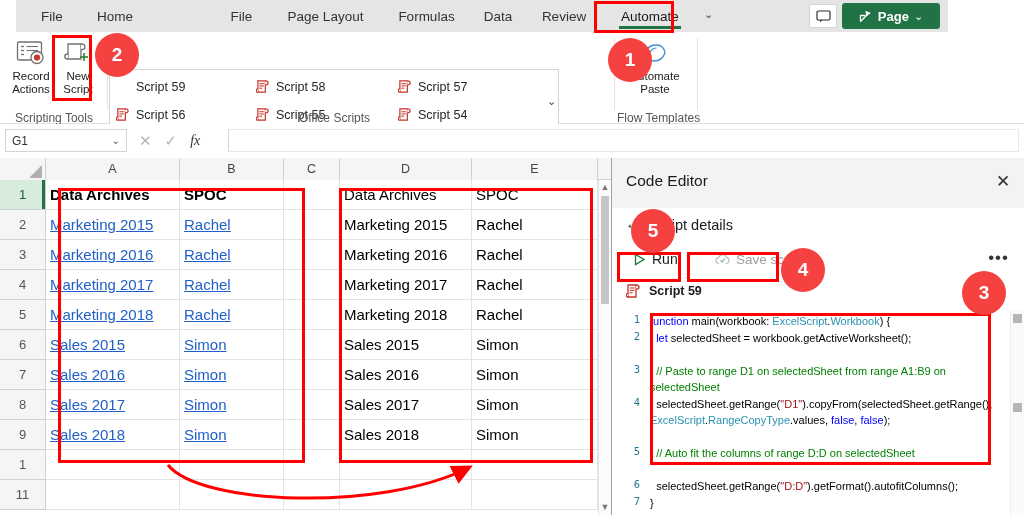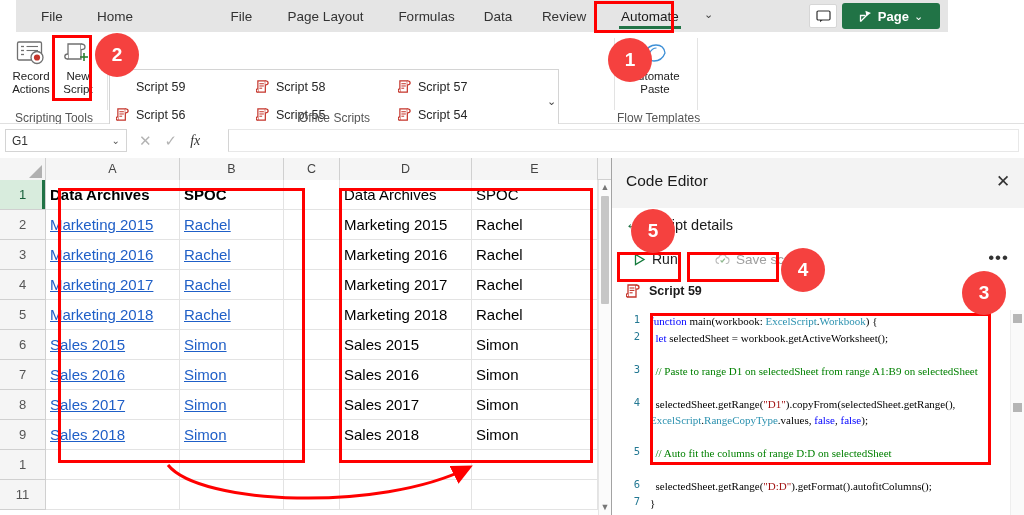--- a/index.html
+++ b/index.html
@@ -206,21 +206,21 @@
     background: #ffffff; overflow: hidden;
   }
   .gutter {
     position: absolute; left: 0; top: 0; width: 36px; height: 205px;
     text-align: right; padding-right: 8px;
     font-family: "DejaVu Sans Mono", monospace; font-size: 10.5px; color: #2b91af;
   }
   .gutnum { position: absolute; right: 8px; color: #237893; }
   .codetext {
     position: absolute; left: 38px; top: 0; width: 356px;
-    font-family: Liberation Serif, serif; font-size: 11px;
+    font-family: Liberation Sans, sans-serif; font-size: 11px;
     line-height: 16.5px; color: #000;
     white-space: pre-wrap;
   }
   .kw   { color: #0000ff; }
   .typ  { color: #2b91af; }
   .str  { color: #a31515; }
   .cmt  { color: #008000; }
 
   .code-minimap {
     position: absolute; right: 0; top: 152px; width: 14px; height: 205px;

